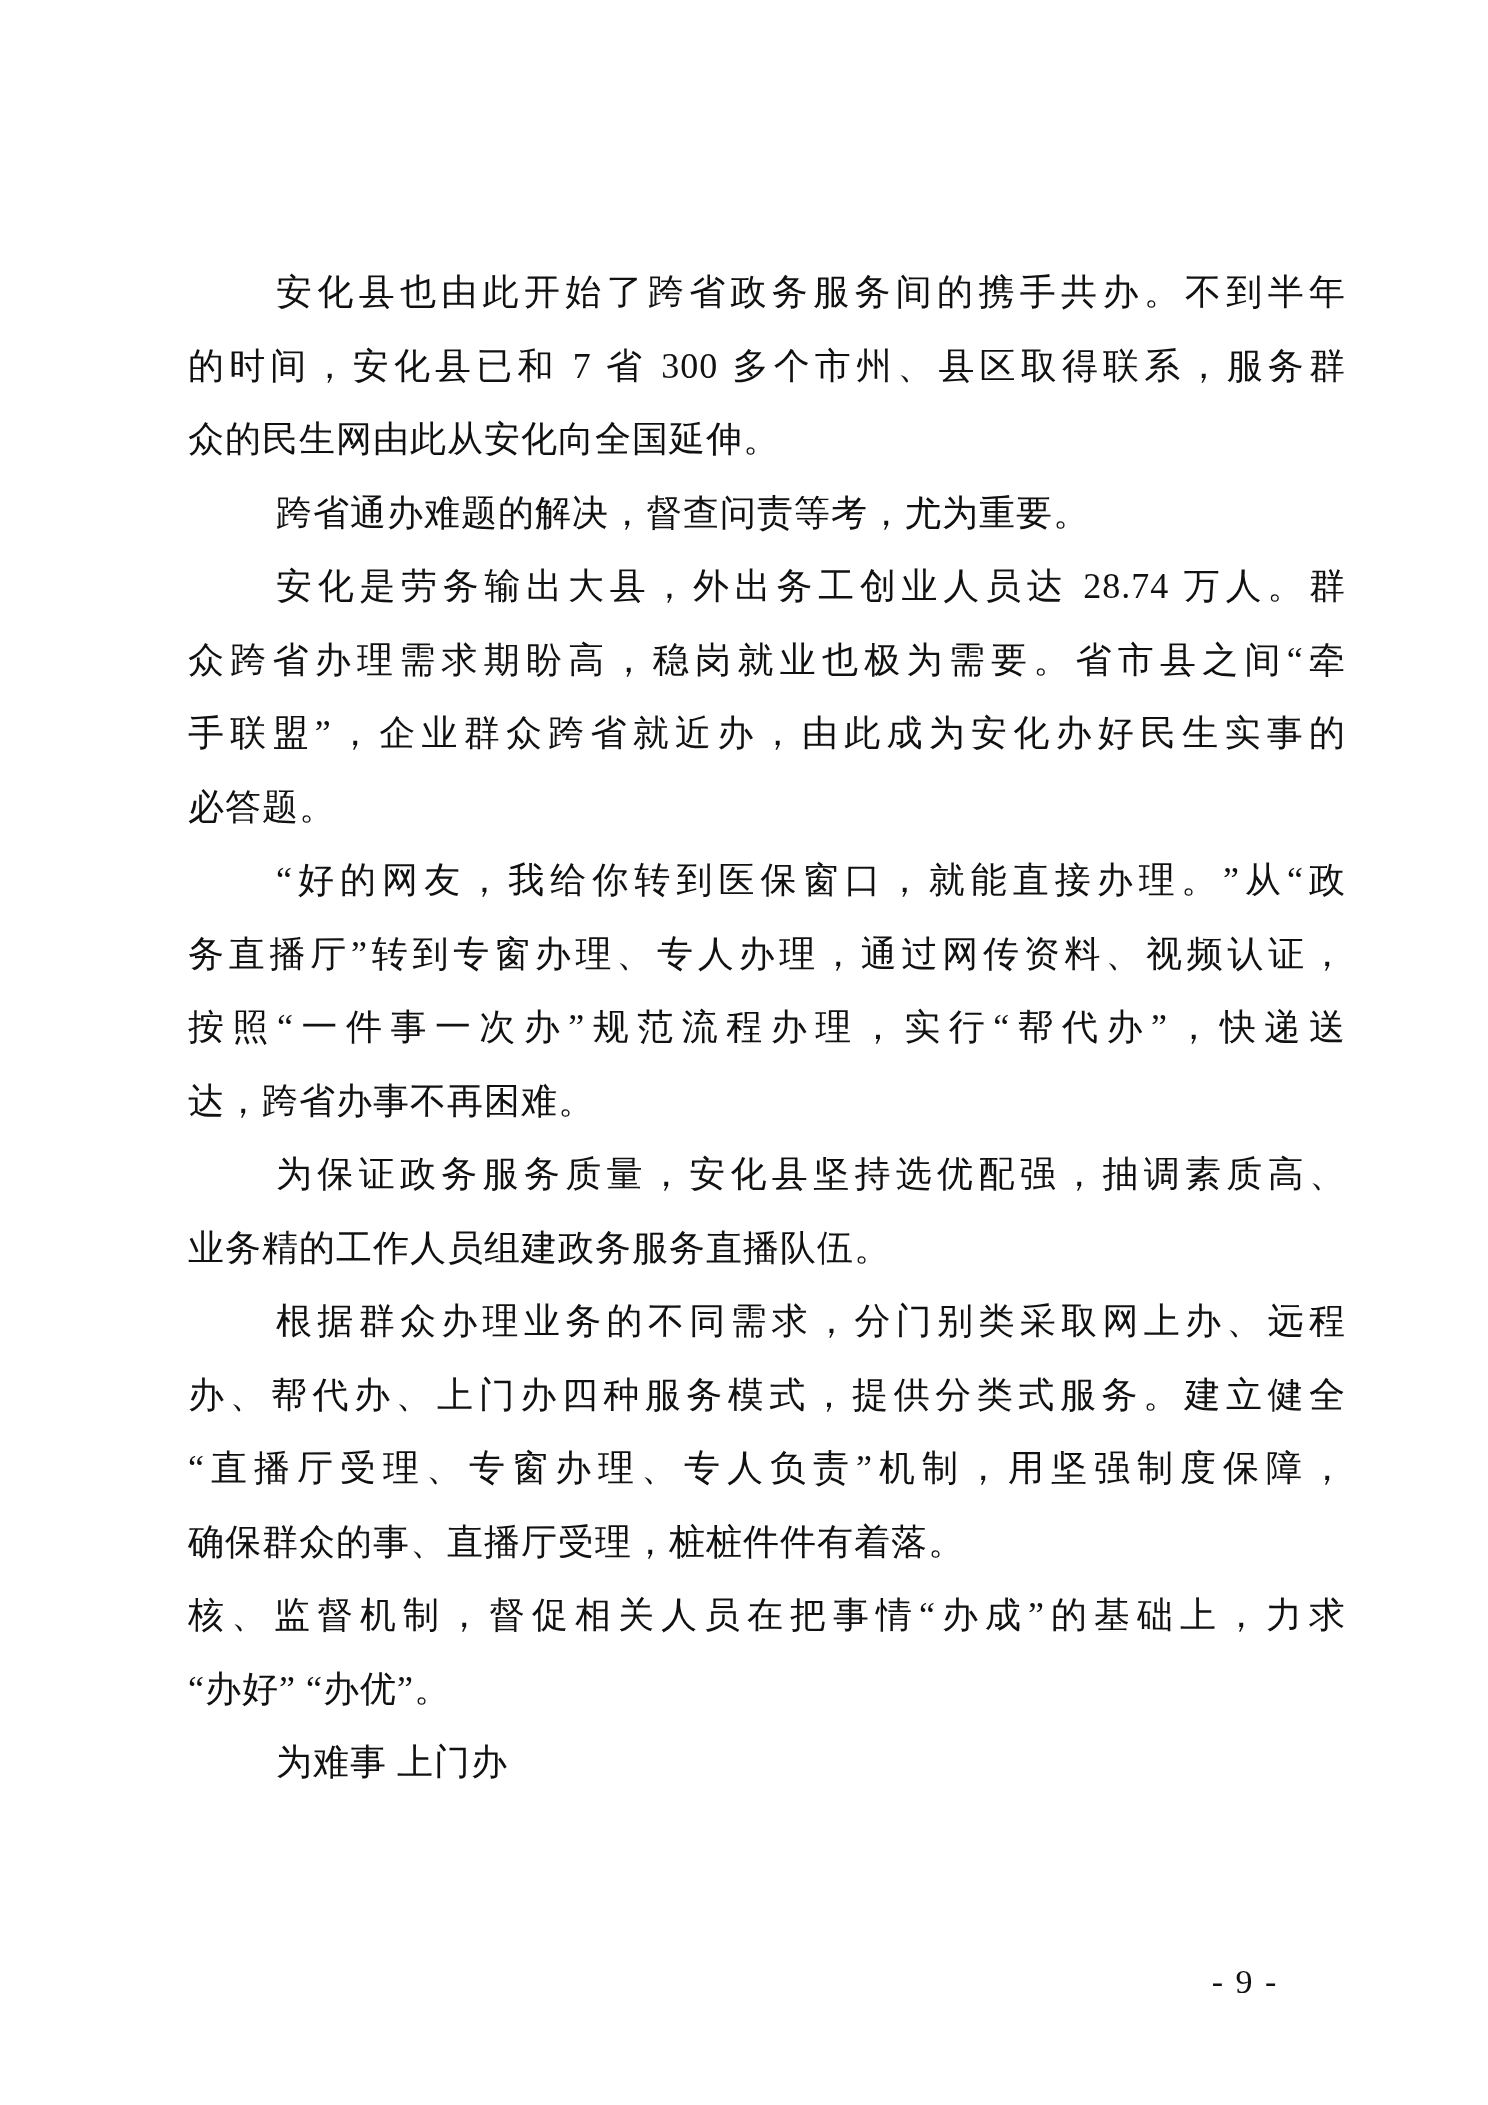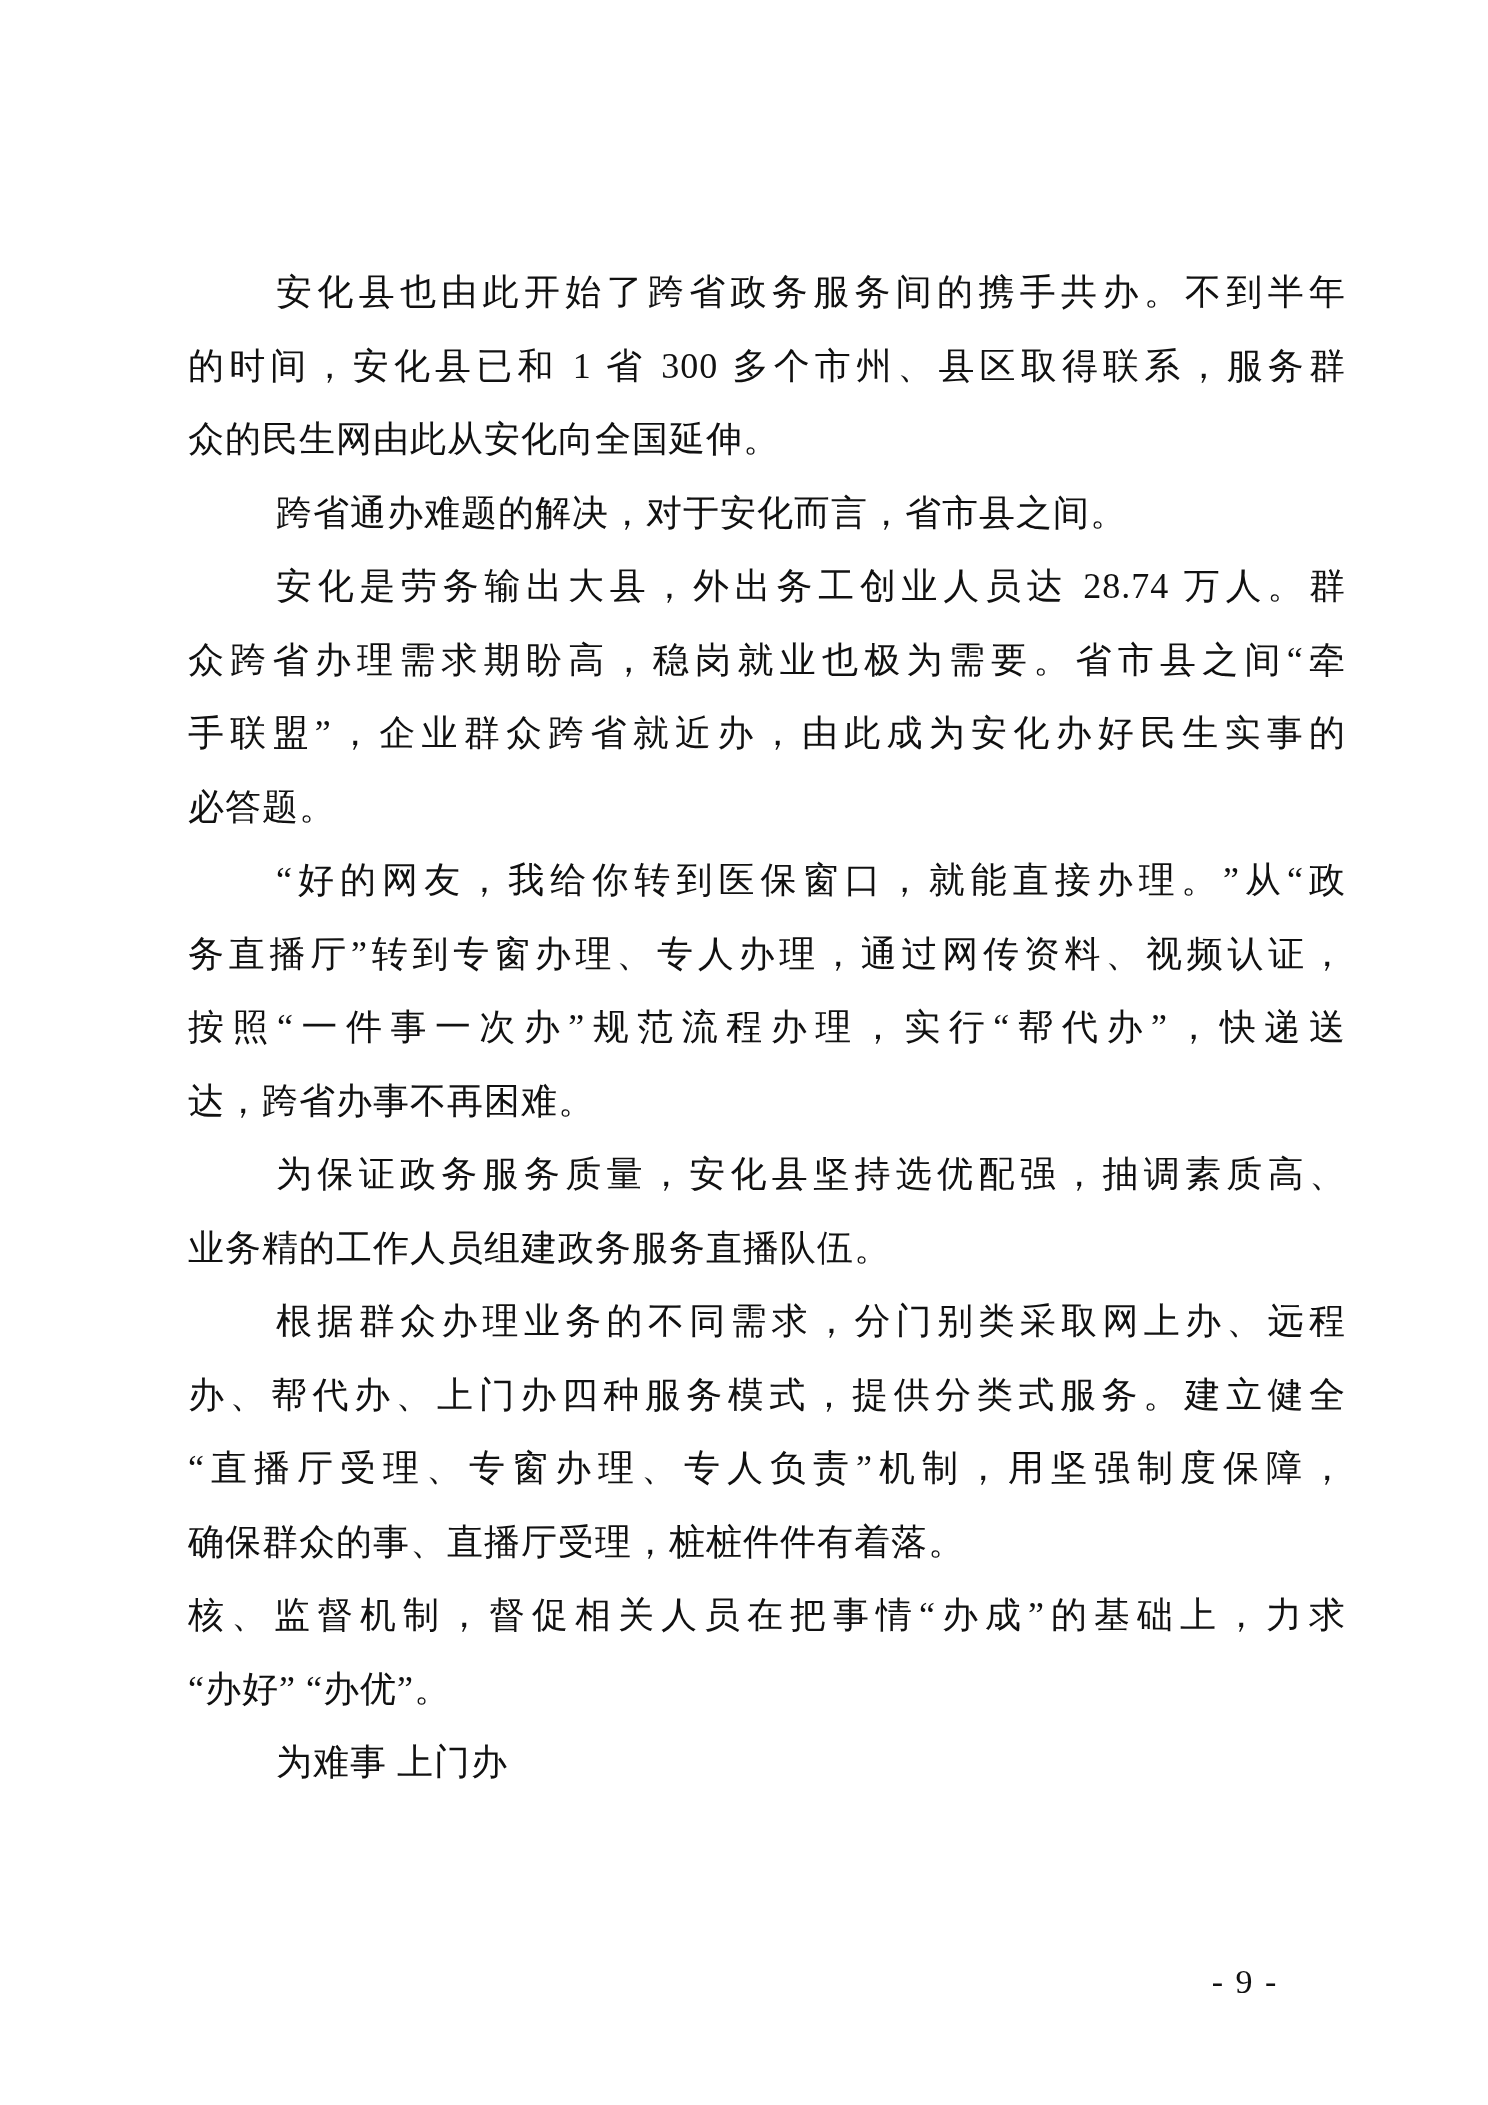--- a/index.html
+++ b/index.html
@@ -53,23 +53,23 @@
     color: #111111;
     letter-spacing: 2px;
   }
 </style>
 </head>
 <body>
 
 <div class="page">
   <div class="text-block">
     <div class="line indent fill">安化县也由此开始了跨省政务服务间的携手共办。不到半年</div>
-    <div class="line fill">的时间，安化县已和 1 省 300 多个市州、县区取得联系，服务群</div>
+    <div class="line fill">的时间，安化县已和 7 省 300 多个市州、县区取得联系，服务群</div>
     <div class="line">众的民生网由此从安化向全国延伸。</div>
-    <div class="line indent">跨省通办难题的解决，对于安化而言，省市县之间。</div>
+    <div class="line indent">跨省通办难题的解决，督查问责等考，尤为重要。</div>
     <div class="line indent fill">安化是劳务输出大县，外出务工创业人员达 28.74 万人。群</div>
     <div class="line fill">众跨省办理需求期盼高，稳岗就业也极为需要。省市县之间“牵</div>
     <div class="line fill">手联盟”，企业群众跨省就近办，由此成为安化办好民生实事的</div>
     <div class="line">必答题。</div>
     <div class="line indent fill">“好的网友，我给你转到医保窗口，就能直接办理。”从“政</div>
     <div class="line fill">务直播厅”转到专窗办理、专人办理，通过网传资料、视频认证，</div>
     <div class="line fill">按照“一件事一次办”规范流程办理，实行“帮代办”，快递送</div>
     <div class="line">达，跨省办事不再困难。</div>
     <div class="line indent fill">为保证政务服务质量，安化县坚持选优配强，抽调素质高、</div>
     <div class="line">业务精的工作人员组建政务服务直播队伍。</div>

